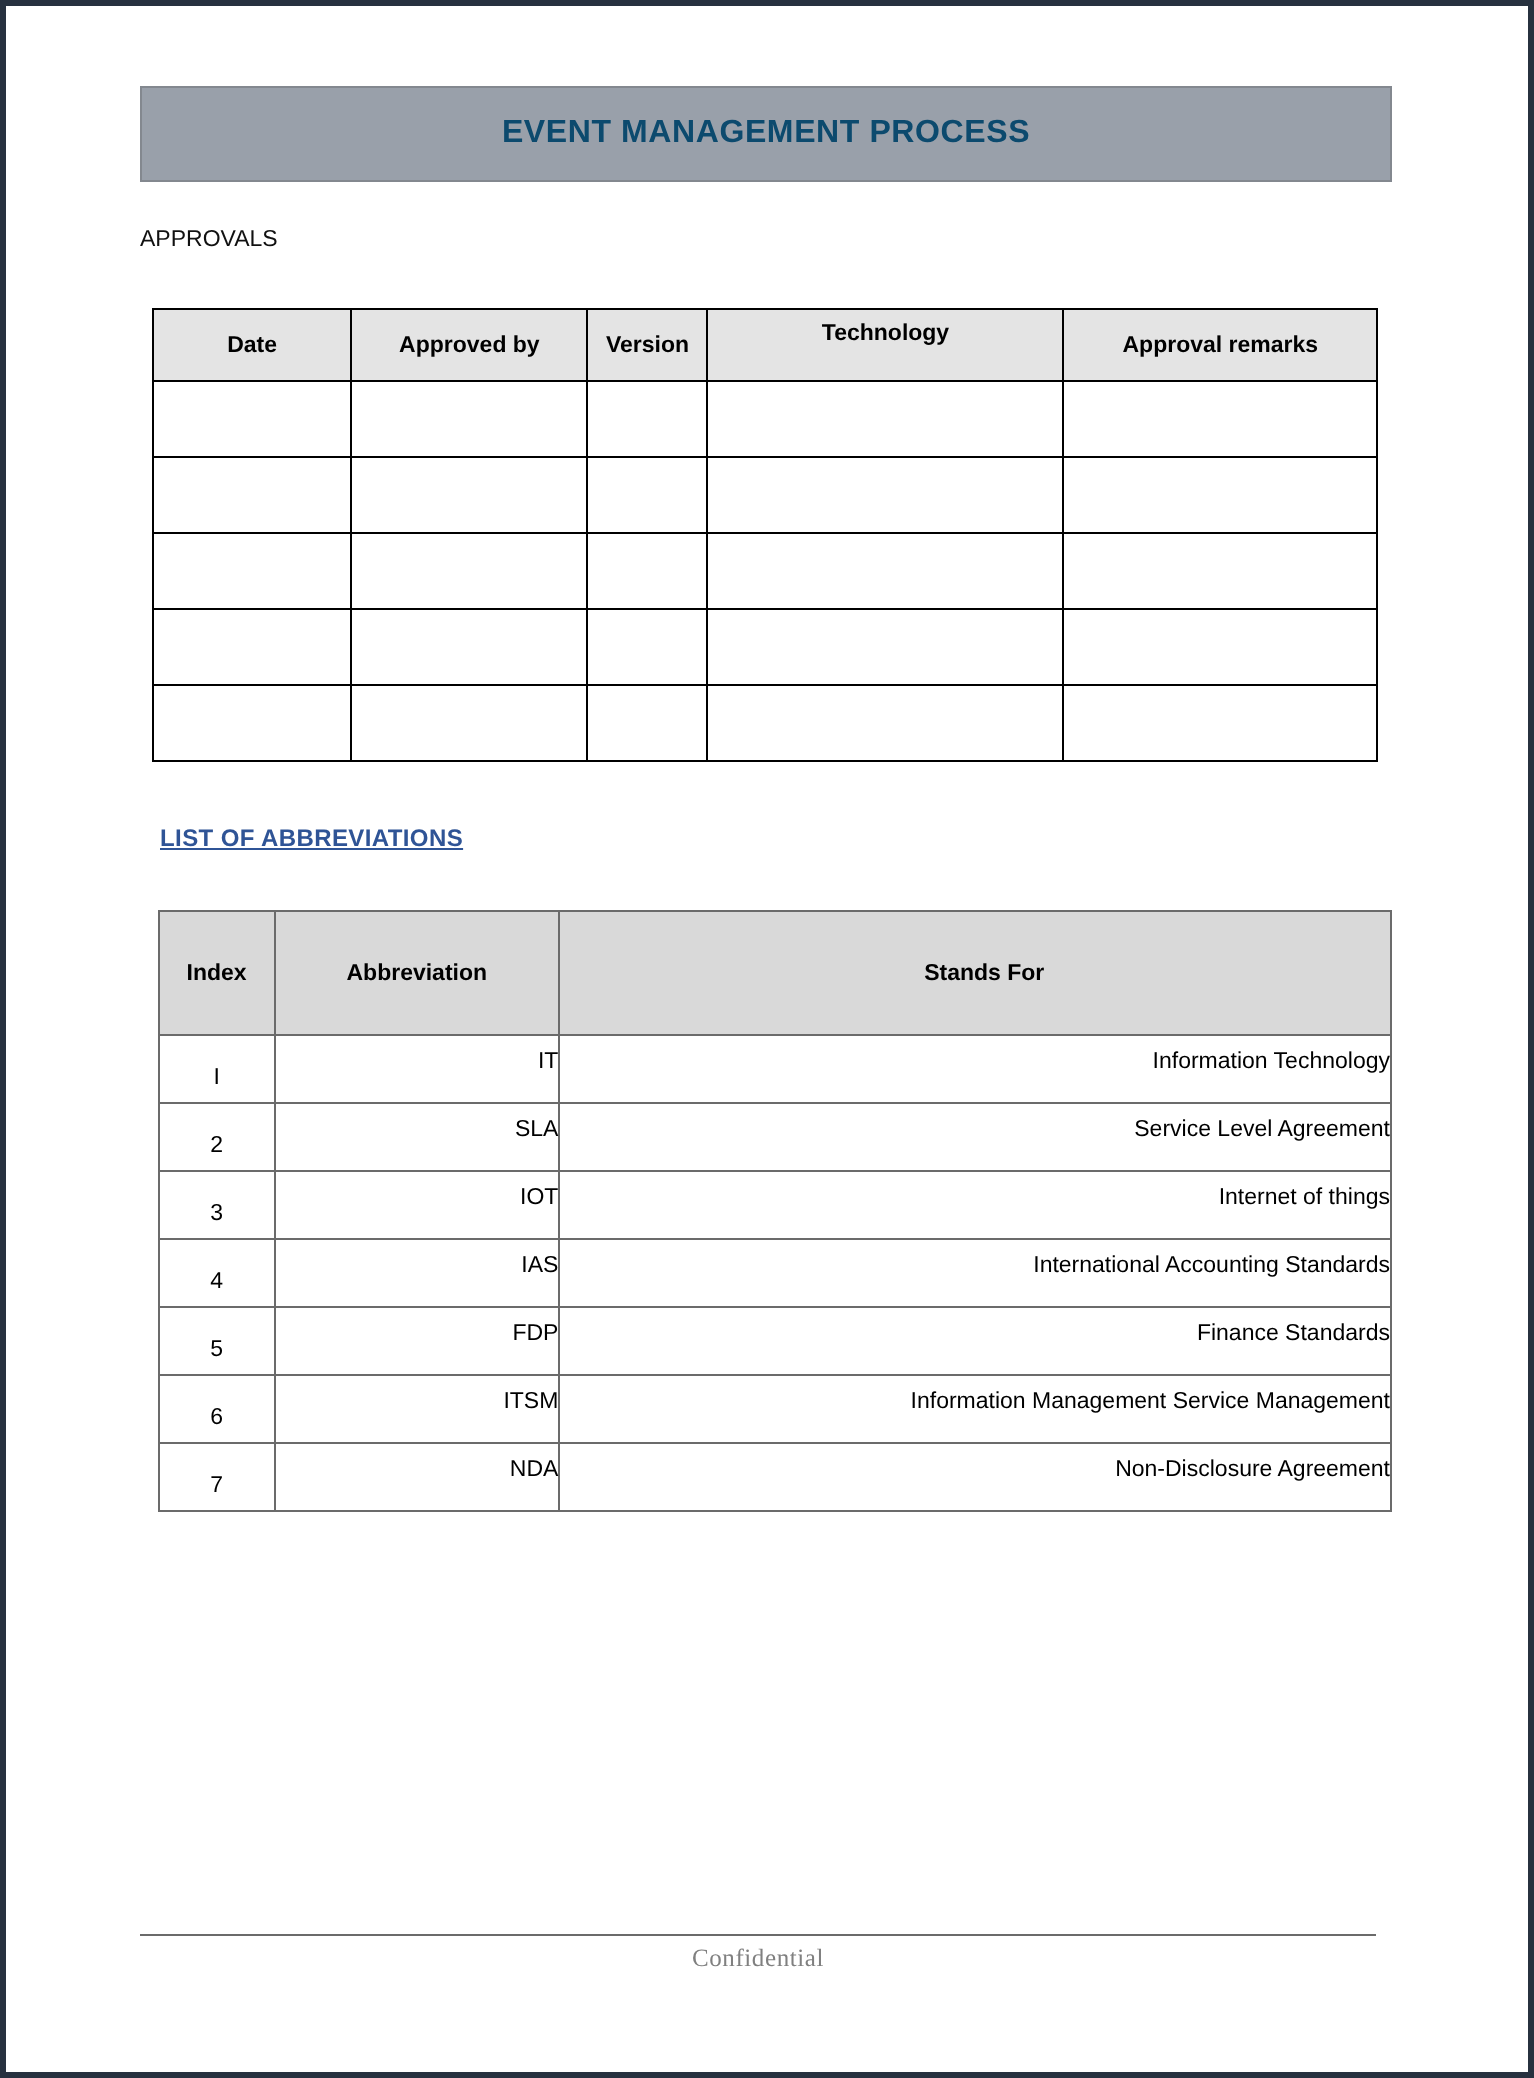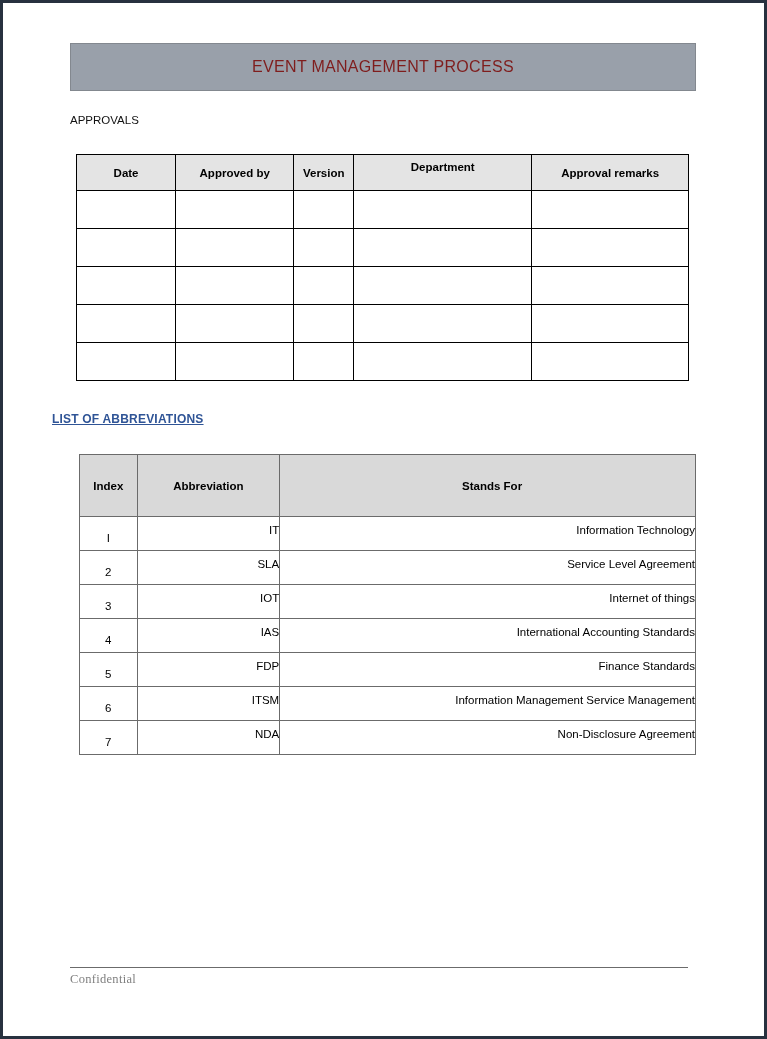--- a/index.html
+++ b/index.html
@@ -17,23 +17,23 @@
     overflow: hidden;
   }
   .banner {
     margin: 40px 68px 0 67px;
     height: 48px;
     background: var(--banner-bg, #99A0AA);
     border: 1px solid #83888F;
     display: flex; align-items: center; justify-content: center;
   }
   .banner-title {
-    color: #7f1d1d;
+    color: #0c4a6e;
     font-size: 16px;
-    font-weight: normal;
+    font-weight: bold;
     letter-spacing: 0.3px;
   }
   .approvals-label {
     margin: 22px 0 0 67px;
     font-size: 11.5px;
     line-height: 15px;
     color: #111111;
   }
   table { border-collapse: collapse; table-layout: fixed; padding-left: 44px; }
 
@@ -49,21 +49,21 @@
     background: #E4E4E4;
     height: 36px;
     font-weight: bold;
     text-align: center;
     vertical-align: middle;
   }
   .approvals-table thead th.va-top { vertical-align: top; padding-top: 6px; }
   .approvals-table tbody td { height: 38px; }
 
   .abbr-heading {
-    margin: 31px 0 0 49px;
+    margin: 31px 0 0 77px;
     display: inline-block;
     font-size: 12px;
     font-weight: bold;
     color: var(--heading-blue, #2F5496);
     text-decoration: underline;
     letter-spacing: 0.2px;
   }
   .abbr-table {
     margin: 27px 0 0 76px;
     width: 617px;
@@ -93,21 +93,21 @@
   }
 
   .footer {
     position: absolute;
     top: 964px; left: 67px;
     width: 618px;
   }
   .footer-line { border-top: 1px solid #6B6B6B; height: 0; }
   .footer-text {
     margin-top: 4px;
-    text-align: left;
+    text-align: center;
     font-family: "Liberation Serif", serif;
     font-size: 12.5px;
     color: #808080;
     letter-spacing: 0.3px;
   }
 </style>
 </head>
 <body>
 
 <div class="page">
@@ -124,21 +124,21 @@
         <col style="width:19.3%">
         <col style="width:9.8%">
         <col style="width:29.1%">
         <col style="width:25.6%">
     </colgroup>
     <thead>
       <tr>
         <th>Date</th>
         <th>Approved by</th>
         <th>Version</th>
-        <th class="va-top">Department</th>
+        <th class="va-top">Technology</th>
         <th>Approval remarks</th>
       </tr>
     </thead>
     <tbody>
       <tr>
         <td></td>
           <td></td>
           <td></td>
           <td></td>
           <td></td>

